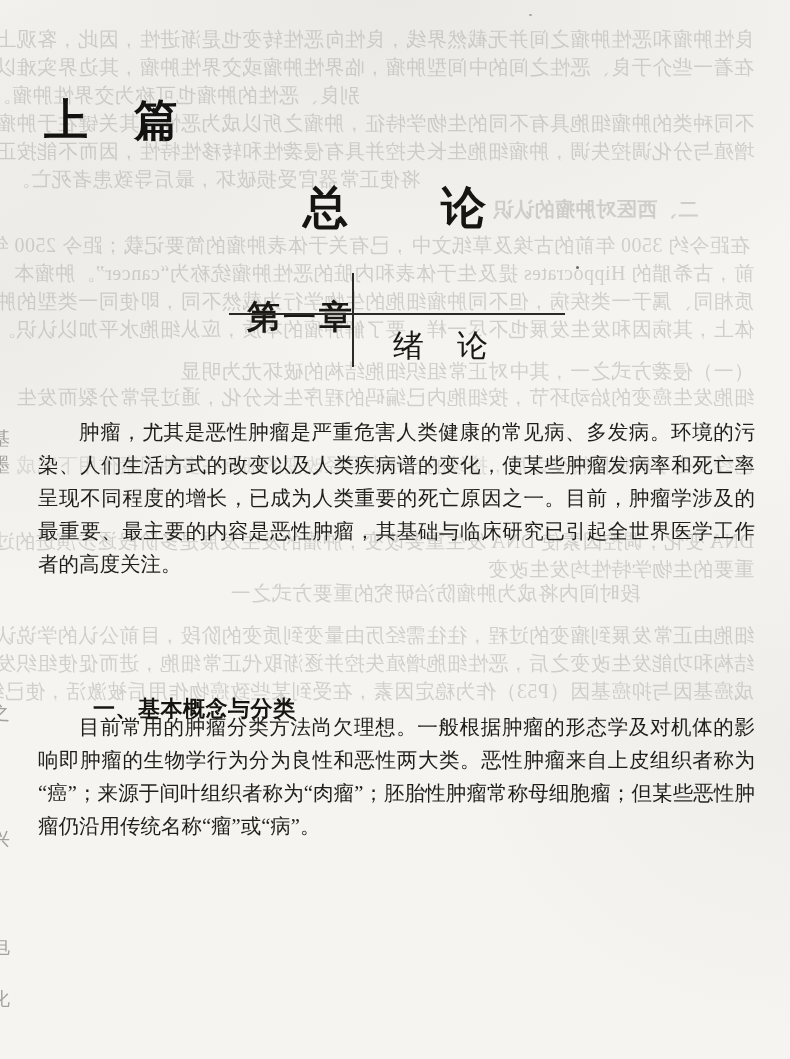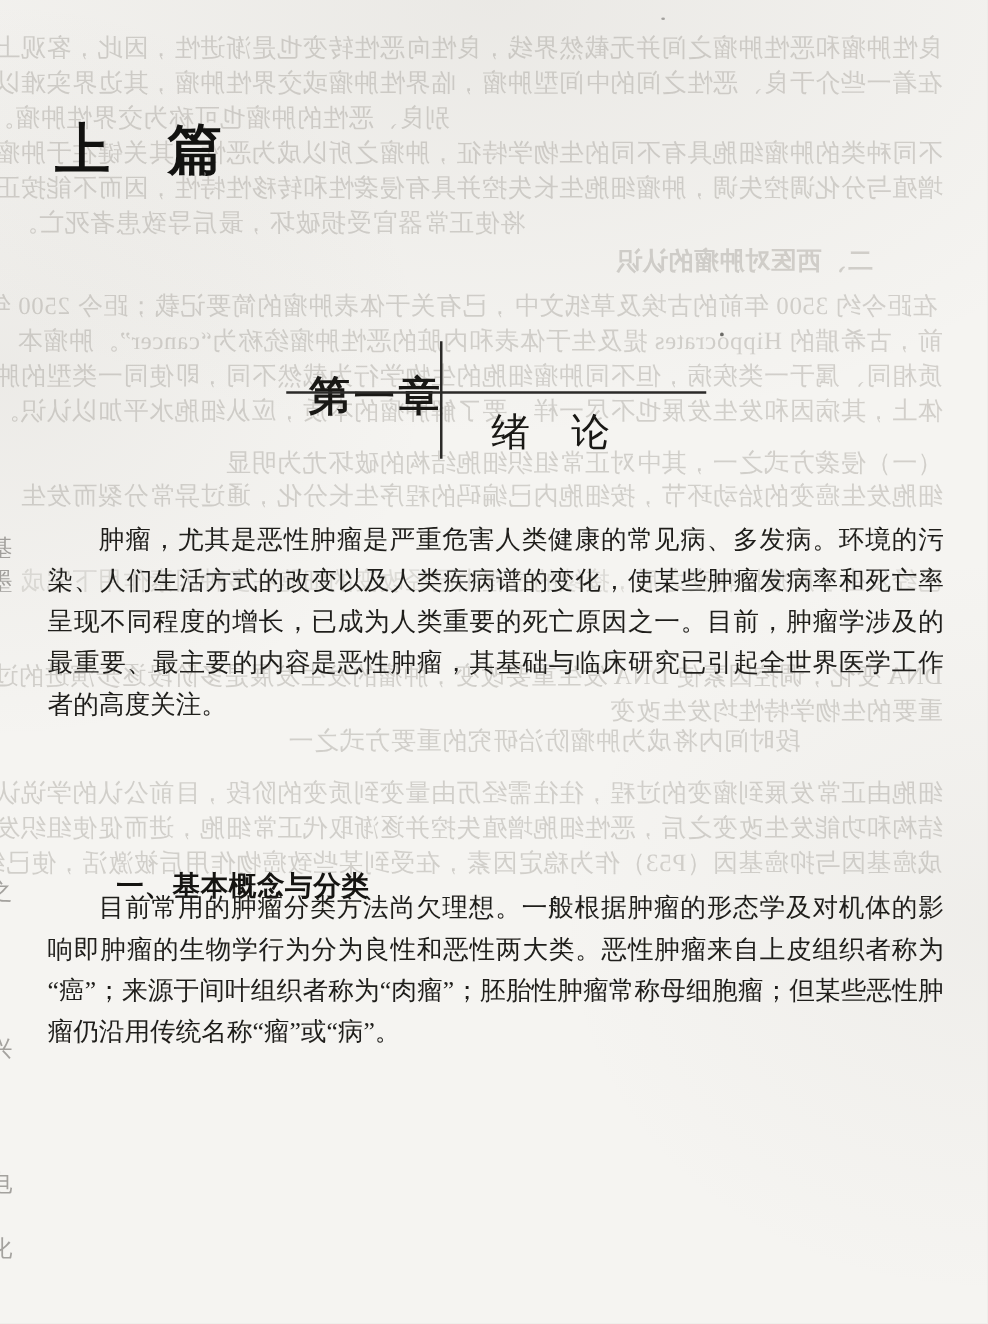--- a/index.html
+++ b/index.html
@@ -106,20 +106,21 @@
   <div class="edge-frag" style="top:452px">墨</div>
   <div class="edge-frag" style="top:700px">之</div>
   <div class="edge-frag" style="top:826px">兴</div>
   <div class="edge-frag" style="top:934px">电</div>
   <div class="edge-frag" style="top:986px">化</div>
   <div class="speck" style="left:576px;top:266px;width:3px;height:3px;opacity:.8"></div>
   <div class="speck" style="left:529px;top:14px;width:3px;height:2px;opacity:.45"></div>
 
   <h1 class="part-title">上　篇</h1>
 
+  <h2 class="volume-title">总　　论</h2>
 
   <div>
     <div class="chapter-num">第一章</div>
     <div class="chapter-rule-h"></div>
     <div class="chapter-rule-v"></div>
     <div class="chapter-title">绪　论</div>
   </div>
 
   <div class="body-block intro-block">
     <p>肿瘤，尤其是恶性肿瘤是严重危害人类健康的常见病、多发病。环境的污染、人们生活方式的改变以及人类疾病谱的变化，使某些肿瘤发病率和死亡率呈现不同程度的增长，已成为人类重要的死亡原因之一。目前，肿瘤学涉及的最重要、最主要的内容是恶性肿瘤，其基础与临床研究已引起全世界医学工作者的高度关注。</p>

